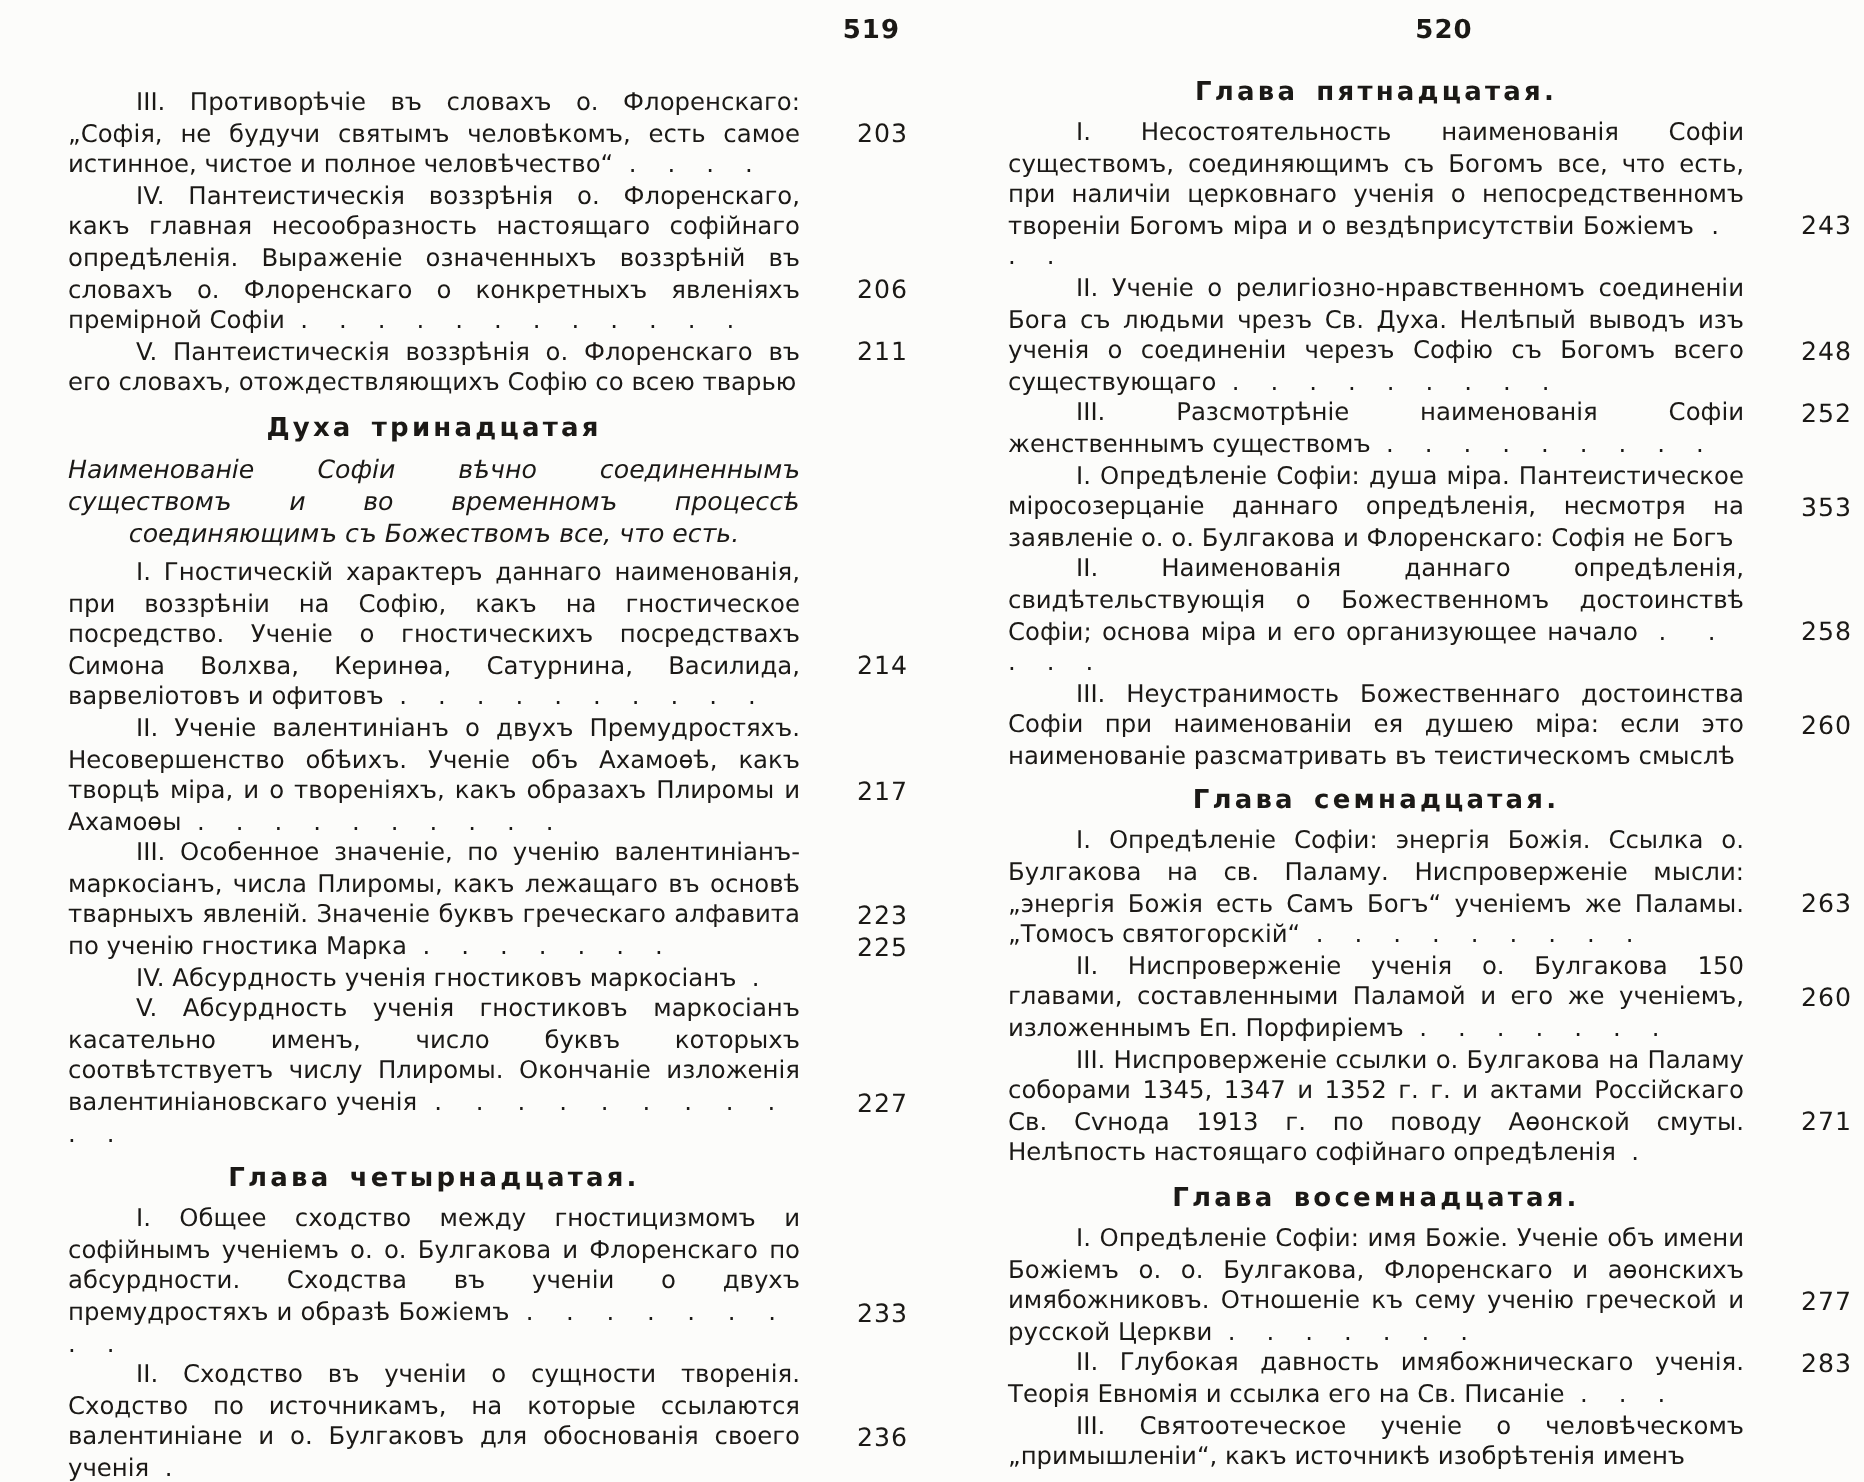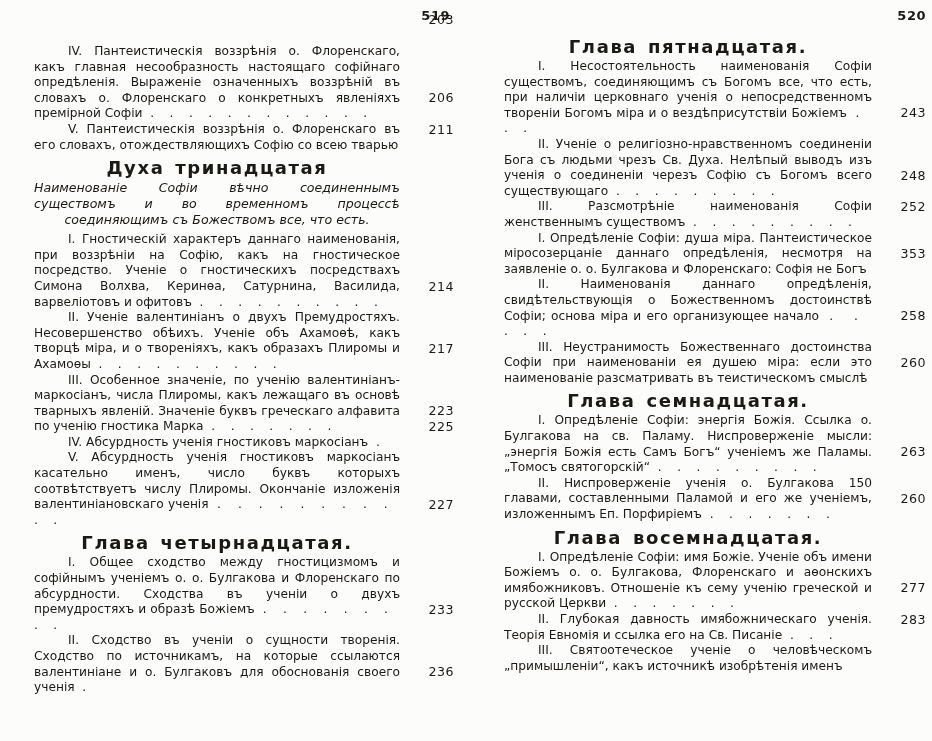--- a/index.html
+++ b/index.html
@@ -23,29 +23,29 @@
   .page-left  { padding: 8px 12px 0 34px; }
   .page-right { padding: 8px 6px 0 38px; }
 
   .page-header {
     height: 24px;
     font-size: 13px;
     font-weight: bold;
     letter-spacing: 0.5px;
   }
   .page-left  .page-header { text-align: right; padding-right: 4px; }
-  .page-right .page-header { text-align: right; padding-left: 14px; }
+  .page-right .page-header { text-align: center; padding-left: 14px; }
 
   .page-body { margin-top: 12px; }
   .page-right .page-body { margin-top: 6px; }
 
   .chapter-heading {
     text-align: center;
     font-weight: bold;
-    font-size: 18px;
+    font-size: 13px;
     letter-spacing: 1.6px;
     word-spacing: 3px;
     line-height: 16px;
     margin: 7px 54px 4px 0;
   }
   .chapter-subtitle {
     font-style: italic;
     font-size: 12.6px;
     line-height: 16px;
     text-align: justify;
@@ -74,21 +74,21 @@
     text-indent: 0;
   }
 </style>
 </head>
 <body>
 
 <div class="spread">
   <div class="page page-left">
     <div class="page-header">519</div>
     <div class="page-body">
-        <div class="toc-entry"><span class="pagenum">203</span></div>
+        <div class="toc-entry"><span class="entry-text">III. Противорѣчіе въ словахъ о. Флоренскаго: „Софія, не будучи святымъ человѣкомъ, есть самое истинное, чистое и полное человѣчество“<span class="dots">&nbsp;&nbsp;.&nbsp;&nbsp;&nbsp; .&nbsp;&nbsp;&nbsp; .&nbsp;&nbsp;&nbsp; .</span></span><span class="pagenum">203</span></div>
         <div class="toc-entry"><span class="entry-text">IV. Пантеистическія воззрѣнія о. Флоренскаго, какъ главная несообразность настоящаго софійнаго опредѣленія. Выраженіе означенныхъ воззрѣній въ словахъ о. Флоренскаго о конкретныхъ явленіяхъ премірной Софіи<span class="dots">&nbsp;&nbsp;.&nbsp;&nbsp;&nbsp; .&nbsp;&nbsp;&nbsp; .&nbsp;&nbsp;&nbsp; .&nbsp;&nbsp;&nbsp; .&nbsp;&nbsp;&nbsp; .&nbsp;&nbsp;&nbsp; .&nbsp;&nbsp;&nbsp; .&nbsp;&nbsp;&nbsp; .&nbsp;&nbsp;&nbsp; .&nbsp;&nbsp;&nbsp; .&nbsp;&nbsp;&nbsp; .</span></span><span class="pagenum">206</span></div>
         <div class="toc-entry"><span class="entry-text">V. Пантеистическія воззрѣнія о. Флоренскаго въ его словахъ, отождествляющихъ Софію со всею тварью</span><span class="pagenum">211</span></div>
         <div class="chapter-heading">Духа тринадцатая</div>
         <div class="chapter-subtitle">Наименованіе Софіи вѣчно соединеннымъ существомъ и во временномъ процессѣ соединяющимъ съ Божествомъ все, что есть.</div>
         <div class="toc-entry"><span class="entry-text">I. Гностическій характеръ даннаго наименованія, при воззрѣніи на Софію, какъ на гностическое посредство. Ученіе о гностическихъ посредствахъ Симона Волхва, Керинѳа, Сатурнина, Василида, варвеліотовъ и офитовъ<span class="dots">&nbsp;&nbsp;.&nbsp;&nbsp;&nbsp; .&nbsp;&nbsp;&nbsp; .&nbsp;&nbsp;&nbsp; .&nbsp;&nbsp;&nbsp; .&nbsp;&nbsp;&nbsp; .&nbsp;&nbsp;&nbsp; .&nbsp;&nbsp;&nbsp; .&nbsp;&nbsp;&nbsp; .&nbsp;&nbsp;&nbsp; .</span></span><span class="pagenum">214</span></div>
         <div class="toc-entry"><span class="entry-text">II. Ученіе валентиніанъ о двухъ Премудростяхъ. Несовершенство обѣихъ. Ученіе объ Ахамоѳѣ, какъ творцѣ міра, и о твореніяхъ, какъ образахъ Плиромы и Ахамоѳы<span class="dots">&nbsp;&nbsp;.&nbsp;&nbsp;&nbsp; .&nbsp;&nbsp;&nbsp; .&nbsp;&nbsp;&nbsp; .&nbsp;&nbsp;&nbsp; .&nbsp;&nbsp;&nbsp; .&nbsp;&nbsp;&nbsp; .&nbsp;&nbsp;&nbsp; .&nbsp;&nbsp;&nbsp; .&nbsp;&nbsp;&nbsp; .</span></span><span class="pagenum">217</span></div>
         <div class="toc-entry"><span class="entry-text">III. Особенное значеніе, по ученію валентиніанъ-маркосіанъ, числа Плиромы, какъ лежащаго въ основѣ тварныхъ явленій. Значеніе буквъ греческаго алфавита по ученію гностика Марка<span class="dots">&nbsp;&nbsp;.&nbsp;&nbsp;&nbsp; .&nbsp;&nbsp;&nbsp; .&nbsp;&nbsp;&nbsp; .&nbsp;&nbsp;&nbsp; .&nbsp;&nbsp;&nbsp; .&nbsp;&nbsp;&nbsp; .</span></span><span class="pagenum">223</span></div>
         <div class="toc-entry"><span class="entry-text">IV. Абсурдность ученія гностиковъ маркосіанъ<span class="dots">&nbsp;&nbsp;.</span></span><span class="pagenum">225</span></div>
         <div class="toc-entry"><span class="entry-text">V. Абсурдность ученія гностиковъ маркосіанъ касательно именъ, число буквъ которыхъ соотвѣтствуетъ числу Плиромы. Окончаніе изложенія валентиніановскаго ученія<span class="dots">&nbsp;&nbsp;.&nbsp;&nbsp;&nbsp; .&nbsp;&nbsp;&nbsp; .&nbsp;&nbsp;&nbsp; .&nbsp;&nbsp;&nbsp; .&nbsp;&nbsp;&nbsp; .&nbsp;&nbsp;&nbsp; .&nbsp;&nbsp;&nbsp; .&nbsp;&nbsp;&nbsp; .&nbsp;&nbsp;&nbsp; .&nbsp;&nbsp;&nbsp; .</span></span><span class="pagenum">227</span></div>
         <div class="chapter-heading">Глава четырнадцатая.</div>
@@ -102,19 +102,20 @@
         <div class="chapter-heading">Глава пятнадцатая.</div>
         <div class="toc-entry"><span class="entry-text">I. Несостоятельность наименованія Софіи существомъ, соединяющимъ съ Богомъ все, что есть, при наличіи церковнаго ученія о непосредственномъ твореніи Богомъ міра и о вездѣприсутствіи Божіемъ<span class="dots">&nbsp;&nbsp;.&nbsp;&nbsp;&nbsp; .&nbsp;&nbsp;&nbsp; .</span></span><span class="pagenum">243</span></div>
         <div class="toc-entry"><span class="entry-text">II. Ученіе о религіозно-нравственномъ соединеніи Бога съ людьми чрезъ Св. Духа. Нелѣпый выводъ изъ ученія о соединеніи черезъ Софію съ Богомъ всего существующаго<span class="dots">&nbsp;&nbsp;.&nbsp;&nbsp;&nbsp; .&nbsp;&nbsp;&nbsp; .&nbsp;&nbsp;&nbsp; .&nbsp;&nbsp;&nbsp; .&nbsp;&nbsp;&nbsp; .&nbsp;&nbsp;&nbsp; .&nbsp;&nbsp;&nbsp; .&nbsp;&nbsp;&nbsp; .</span></span><span class="pagenum">248</span></div>
         <div class="toc-entry"><span class="entry-text">III. Разсмотрѣніе наименованія Софіи женственнымъ существомъ<span class="dots">&nbsp;&nbsp;.&nbsp;&nbsp;&nbsp; .&nbsp;&nbsp;&nbsp; .&nbsp;&nbsp;&nbsp; .&nbsp;&nbsp;&nbsp; .&nbsp;&nbsp;&nbsp; .&nbsp;&nbsp;&nbsp; .&nbsp;&nbsp;&nbsp; .&nbsp;&nbsp;&nbsp; .</span></span><span class="pagenum">252</span></div>
         <div class="toc-entry"><span class="entry-text">I. Опредѣленіе Софіи: душа міра. Пантеистическое міросозерцаніе даннаго опредѣленія, несмотря на заявленіе о. о. Булгакова и Флоренскаго: Софія не Богъ</span><span class="pagenum">353</span></div>
         <div class="toc-entry"><span class="entry-text">II. Наименованія даннаго опредѣленія, свидѣтельствующія о Божественномъ достоинствѣ Софіи; основа міра и его организующее начало<span class="dots">&nbsp;&nbsp;.&nbsp;&nbsp;&nbsp; .&nbsp;&nbsp;&nbsp; .&nbsp;&nbsp;&nbsp; .&nbsp;&nbsp;&nbsp; .</span></span><span class="pagenum">258</span></div>
         <div class="toc-entry"><span class="entry-text">III. Неустранимость Божественнаго достоинства Софіи при наименованіи ея душею міра: если это наименованіе разсматривать въ теистическомъ смыслѣ</span><span class="pagenum">260</span></div>
         <div class="chapter-heading">Глава семнадцатая.</div>
         <div class="toc-entry"><span class="entry-text">I. Опредѣленіе Софіи: энергія Божія. Ссылка о. Булгакова на св. Паламу. Ниспроверженіе мысли: „энергія Божія есть Самъ Богъ“ ученіемъ же Паламы. „Томосъ святогорскій“<span class="dots">&nbsp;&nbsp;.&nbsp;&nbsp;&nbsp; .&nbsp;&nbsp;&nbsp; .&nbsp;&nbsp;&nbsp; .&nbsp;&nbsp;&nbsp; .&nbsp;&nbsp;&nbsp; .&nbsp;&nbsp;&nbsp; .&nbsp;&nbsp;&nbsp; .&nbsp;&nbsp;&nbsp; .</span></span><span class="pagenum">263</span></div>
         <div class="toc-entry"><span class="entry-text">II. Ниспроверженіе ученія о. Булгакова 150 главами, составленными Паламой и его же ученіемъ, изложеннымъ Еп. Порфиріемъ<span class="dots">&nbsp;&nbsp;.&nbsp;&nbsp;&nbsp; .&nbsp;&nbsp;&nbsp; .&nbsp;&nbsp;&nbsp; .&nbsp;&nbsp;&nbsp; .&nbsp;&nbsp;&nbsp; .&nbsp;&nbsp;&nbsp; .</span></span><span class="pagenum">260</span></div>
+        <div class="toc-entry"><span class="entry-text">III. Ниспроверженіе ссылки о. Булгакова на Паламу соборами 1345, 1347 и 1352 г. г. и актами Россійскаго Св. Сѵнода 1913 г. по поводу Аѳонской смуты. Нелѣпость настоящаго софійнаго опредѣленія<span class="dots">&nbsp;&nbsp;.</span></span><span class="pagenum">271</span></div>
         <div class="chapter-heading">Глава восемнадцатая.</div>
         <div class="toc-entry"><span class="entry-text">I. Опредѣленіе Софіи: имя Божіе. Ученіе объ имени Божіемъ о. о. Булгакова, Флоренскаго и аѳонскихъ имябожниковъ. Отношеніе къ сему ученію греческой и русской Церкви<span class="dots">&nbsp;&nbsp;.&nbsp;&nbsp;&nbsp; .&nbsp;&nbsp;&nbsp; .&nbsp;&nbsp;&nbsp; .&nbsp;&nbsp;&nbsp; .&nbsp;&nbsp;&nbsp; .&nbsp;&nbsp;&nbsp; .</span></span><span class="pagenum">277</span></div>
         <div class="toc-entry"><span class="entry-text">II. Глубокая давность имябожническаго ученія. Теорія Евномія и ссылка его на Св. Писаніе<span class="dots">&nbsp;&nbsp;.&nbsp;&nbsp;&nbsp; .&nbsp;&nbsp;&nbsp; .</span></span><span class="pagenum">283</span></div>
         <div class="toc-entry"><span class="entry-text">III. Святоотеческое ученіе о человѣческомъ „примышленіи“, какъ источникѣ изобрѣтенія именъ</span></div>
       </div>
   </div>
 </div>
 
 </body></html>

